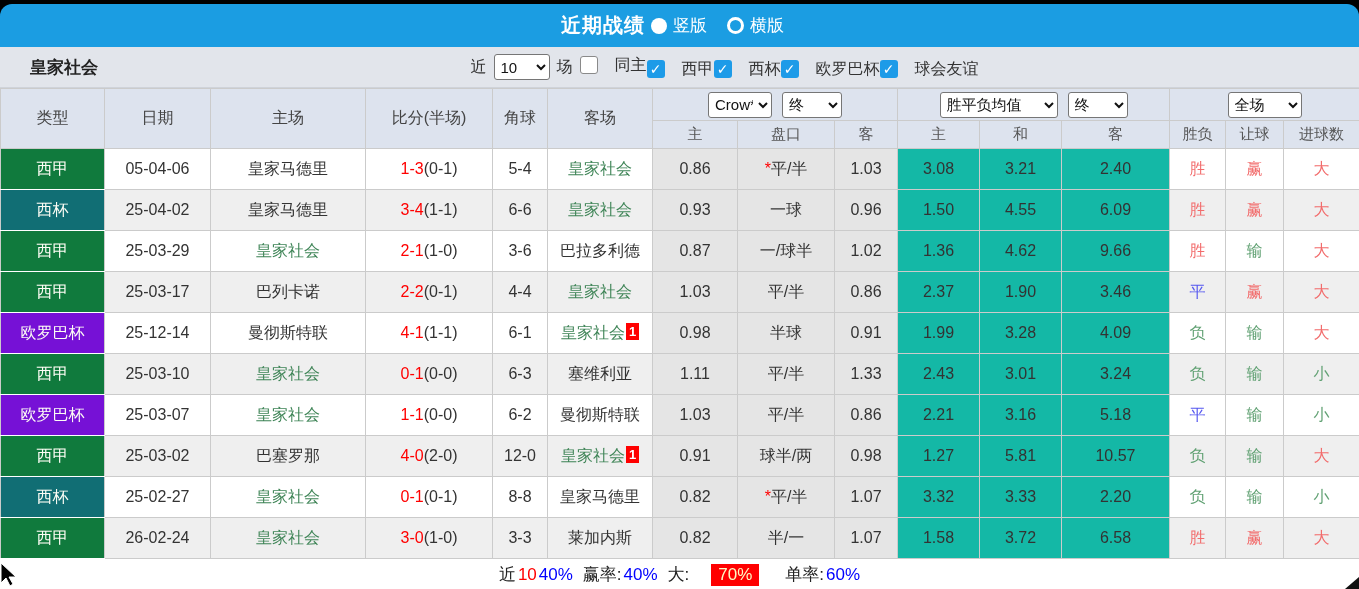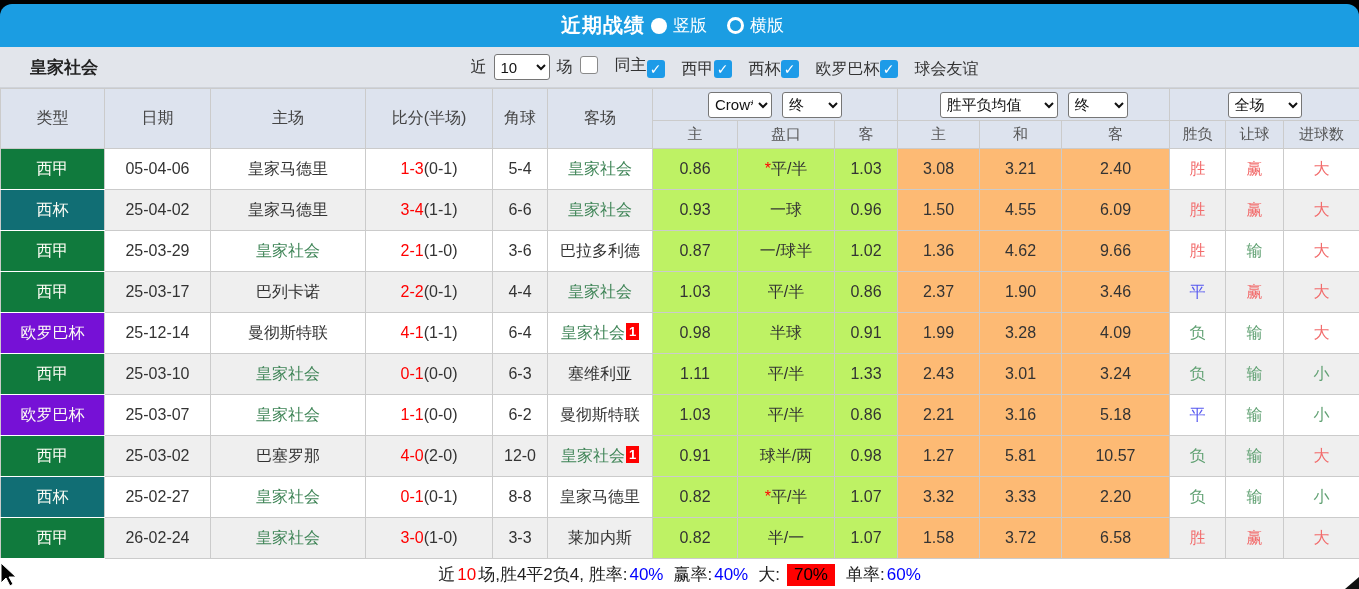--- a/index.html
+++ b/index.html
@@ -42,42 +42,42 @@
   .cbox.unchecked { background: #fff; border: 1px solid #8a8a8a; }
   .cb-item { display: inline-flex; align-items: center; gap: 17px; text-align: right; }
 
   table { width: 1359px; border-collapse: collapse; table-layout: fixed; font-size: 16px; color: #333; }
   th, td { border: 1px solid #cbcbcb; text-align: center; overflow: hidden; white-space: nowrap; }
   th { background: #dde3ee; font-weight: normal; color: #444; }
   thead tr.r1 th { height: 32px; }
   thead tr.r2 th { height: 28px; font-size: 15px; color: #555; }
   tbody td { height: 41px; }
   tbody tr.stripe td { background: #efefef; }
-  td.hcp-bg, tr.stripe td.hcp-bg { background: #bef264; }
-  td.avg-bg, tr.stripe td.avg-bg { background: #fdba74; }
+  td.hcp-bg, tr.stripe td.hcp-bg { background: #e5e5e5; }
+  td.avg-bg, tr.stripe td.avg-bg { background: #14b8a6; }
   td.type-cell { color: #fdfdf5; border-bottom: 1px solid #fff; border-top: 1px solid #fff; font-size: 16px; }
   .self { color: #3e8456; }
   .score-red { color: #ff0000; }
   .half { color: #333; }
   .star { color: #ff0000; }
   .red-card {
     display: inline-block; background: #ff0000; color: #fff;
     font-size: 13px; font-weight: bold; line-height: 17px;
     min-width: 13px; padding: 0 2px; margin-left: 1px; vertical-align: 2px;
   }
   .r-win { color: #f26c6c; }
   .r-draw { color: #5557f0; }
   .r-lose { color: #61a173; }
   .sel-group { display: flex; align-items: center; justify-content: center; gap: 10px; }
   .footer {
     height: 31px; display: flex; align-items: center; justify-content: center;
     font-size: 17px; color: #222; gap: 2px;
   }
   .pct { color: #0000ff; }
-  .over-badge { background: #ff0000; color: #000000; padding: 1px 7px; margin: 0 5px; text-align: center; }
+  .over-badge { background: #ff0000; color: #fef9c3; padding: 1px 7px; margin: 0 20px; text-align: center; }
   .cursor-arrow { position: absolute; left: 0px; bottom: 2px; }
   .corner-wedge {
     position: absolute; right: 0; bottom: 0; width: 0; height: 0;
     border-right: 14px solid #111; border-top: 12px solid transparent;
   }
 </style>
 </head>
 <body>
 
 <div class="cap"></div>
@@ -258,21 +258,21 @@
     <td class="r-draw">平</td>
     <td class="r-win">赢</td>
     <td class="r-win">大</td>
   </tr>
 
   <tr>
     <td class="type-cell" style="background: rgb(118, 17, 214);">欧罗巴杯</td>
     <td>25-12-14</td>
     <td>曼彻斯特联</td>
     <td><span class="score-red">4-1</span><span class="half">(1-1)</span></td>
-    <td>6-4</td>
+    <td>6-1</td>
     <td><span class="self">皇家社会</span><span class="red-card">1</span></td>
     <td class="hcp-bg">0.98</td>
     <td class="hcp-bg">半球</td>
     <td class="hcp-bg">0.91</td>
     <td class="avg-bg">1.99</td>
     <td class="avg-bg">3.28</td>
     <td class="avg-bg">4.09</td>
     <td class="r-lose">负</td>
     <td class="r-lose">输</td>
     <td class="r-win">大</td>
@@ -366,21 +366,20 @@
     <td class="r-win">胜</td>
     <td class="r-win">赢</td>
     <td class="r-win">大</td>
   </tr>
 </tbody>
 </table>
 
 <div class="footer">
   <span>近</span>
     <span class="score-red">10</span>
-    <span>场,胜4平2负4, 胜率:</span>
     <span class="pct">40%</span>
   <span style="width:6px"></span>
   <span>赢率:</span>
     <span class="pct">40%</span>
   <span style="width:6px"></span>
   <span>大:</span>
     <span class="over-badge">70%</span>
   <span style="width:2px"></span>
   <span>单率:</span>
     <span class="pct">60%</span>

